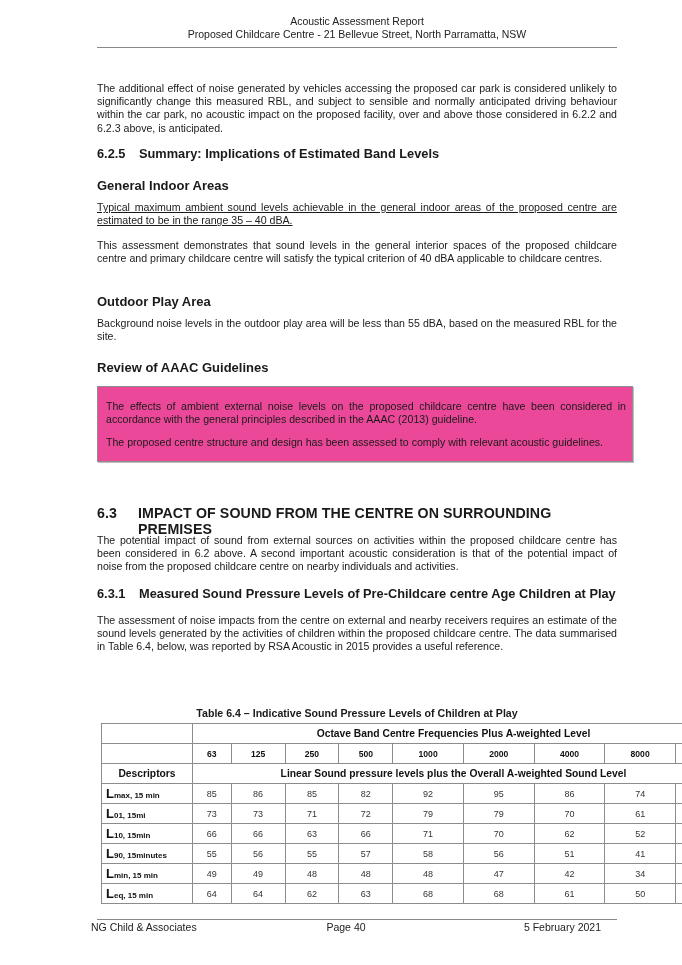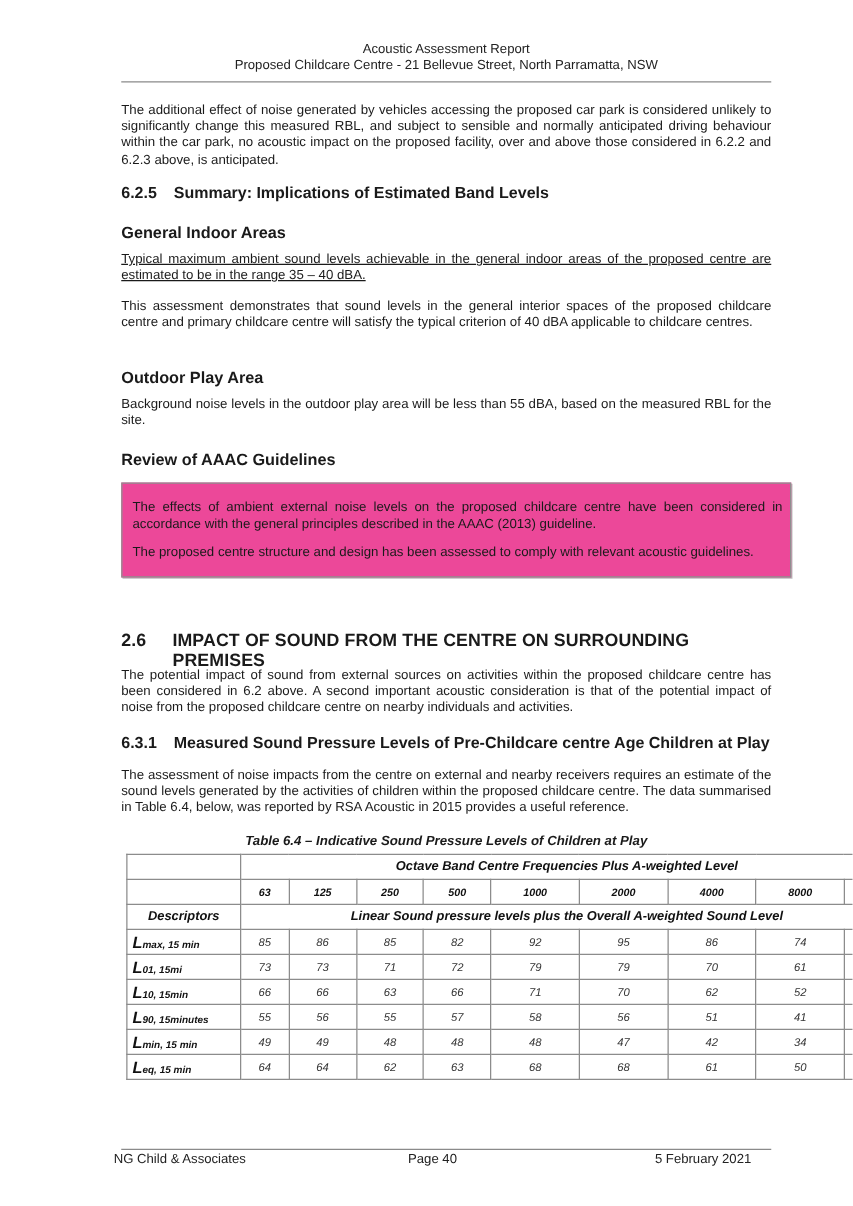--- a/index.html
+++ b/index.html
@@ -1,21 +1,21 @@
 <!DOCTYPE html>
 <html><head>
 <meta charset="utf-8">
 <style>
   html, body { margin: 0; padding: 0; background: #ffffff; }
   body {
     width: 682px; height: 965px; position: relative; overflow: hidden;
     font-family: "Liberation Sans", sans-serif; color: #1a1a1a;
   }
   .page { position: absolute; left: 97px; top: 0; width: 520px; }
-  .header { text-align: center; font-size: 10.5px; line-height: 13px; padding-top: 33px; color: #222; }
+  .header { text-align: center; font-size: 10.5px; line-height: 13px; padding-top: 15px; color: #222; }
   .header-rule { height: 1px; background: #8a8a8a; margin-top: 6px; width: 520px; }
   p.body { font-size: 10.6px; line-height: 13.2px; text-align: justify; margin: 0; }
   h3.sub { font-size: 12.8px; font-weight: bold; margin: 0; display: flex; }
   h3.sub .num { width: 42px; display: inline-block; }
   h4.minor { font-size: 13px; font-weight: bold; margin: 0; }
   h2.sec { font-size: 14.2px; font-weight: bold; margin: 0; display: flex; letter-spacing: 0.1px; }
   h2.sec .num { width: 42px; display: inline-block; }
   .callout {
     background: #ec4899; border: 1px solid #8f8f8f; box-shadow: 1px 1px 0 #bdbdbd;
     padding: 13px 6px 11px 8px; width: 504px;
@@ -62,32 +62,32 @@
   <p class="body abs" style="top:317px;">Background noise levels in the outdoor play area will be less than 55 dBA, based on the measured RBL for the site.</p>
 
   <h4 class="minor abs" style="top:360px;">Review of AAAC Guidelines</h4>
 
   <div class="callout abs" style="top:386px; left:0;">
     <p>The effects of ambient external noise levels on the proposed childcare centre have been considered in accordance with the general principles described in the AAAC (2013) guideline.</p>
     <p style="margin-top:10px;">The proposed centre structure and design has been assessed to comply with relevant acoustic guidelines.</p>
   </div>
 
   <h2 class="sec abs" style="top:505px;">
-    <span class="num">2.6</span>
+    <span class="num">6.3</span>
     <span>IMPACT OF SOUND FROM THE CENTRE ON SURROUNDING PREMISES</span>
   </h2>
   <p class="body abs" style="top:534px;">The potential impact of sound from external sources on activities within the proposed childcare centre has been considered in 6.2 above. A second important acoustic consideration is that of the potential impact of noise from the proposed childcare centre on nearby individuals and activities.</p>
 
   <h3 class="sub abs" style="top:586px;">
     <span class="num">6.3.1</span>
     <span>Measured Sound Pressure Levels of Pre-Childcare centre Age Children at Play</span>
   </h3>
   <p class="body abs" style="top:614px;">The assessment of noise impacts from the centre on external and nearby receivers requires an estimate of the sound levels generated by the activities of children within the proposed childcare centre. The data summarised in Table 6.4, below, was reported by RSA Acoustic in 2015 provides a useful reference.</p>
 
-  <div class="abs" style="top:667px;font-style:italic;">
+  <div class="abs" style="top:707px;">
     <p class="tcap">Table 6.4 – Indicative Sound Pressure Levels of Children at Play</p>
     <table class="data" style="margin-top:4px;">
       <tbody>
           <tr>
         <td style="width:90px;"></td>
         <td class="hdr" colspan="9">Octave Band Centre Frequencies Plus A-weighted Level</td>
       </tr>
       <tr>
         <td></td>
         <td class="freq">63</td>

